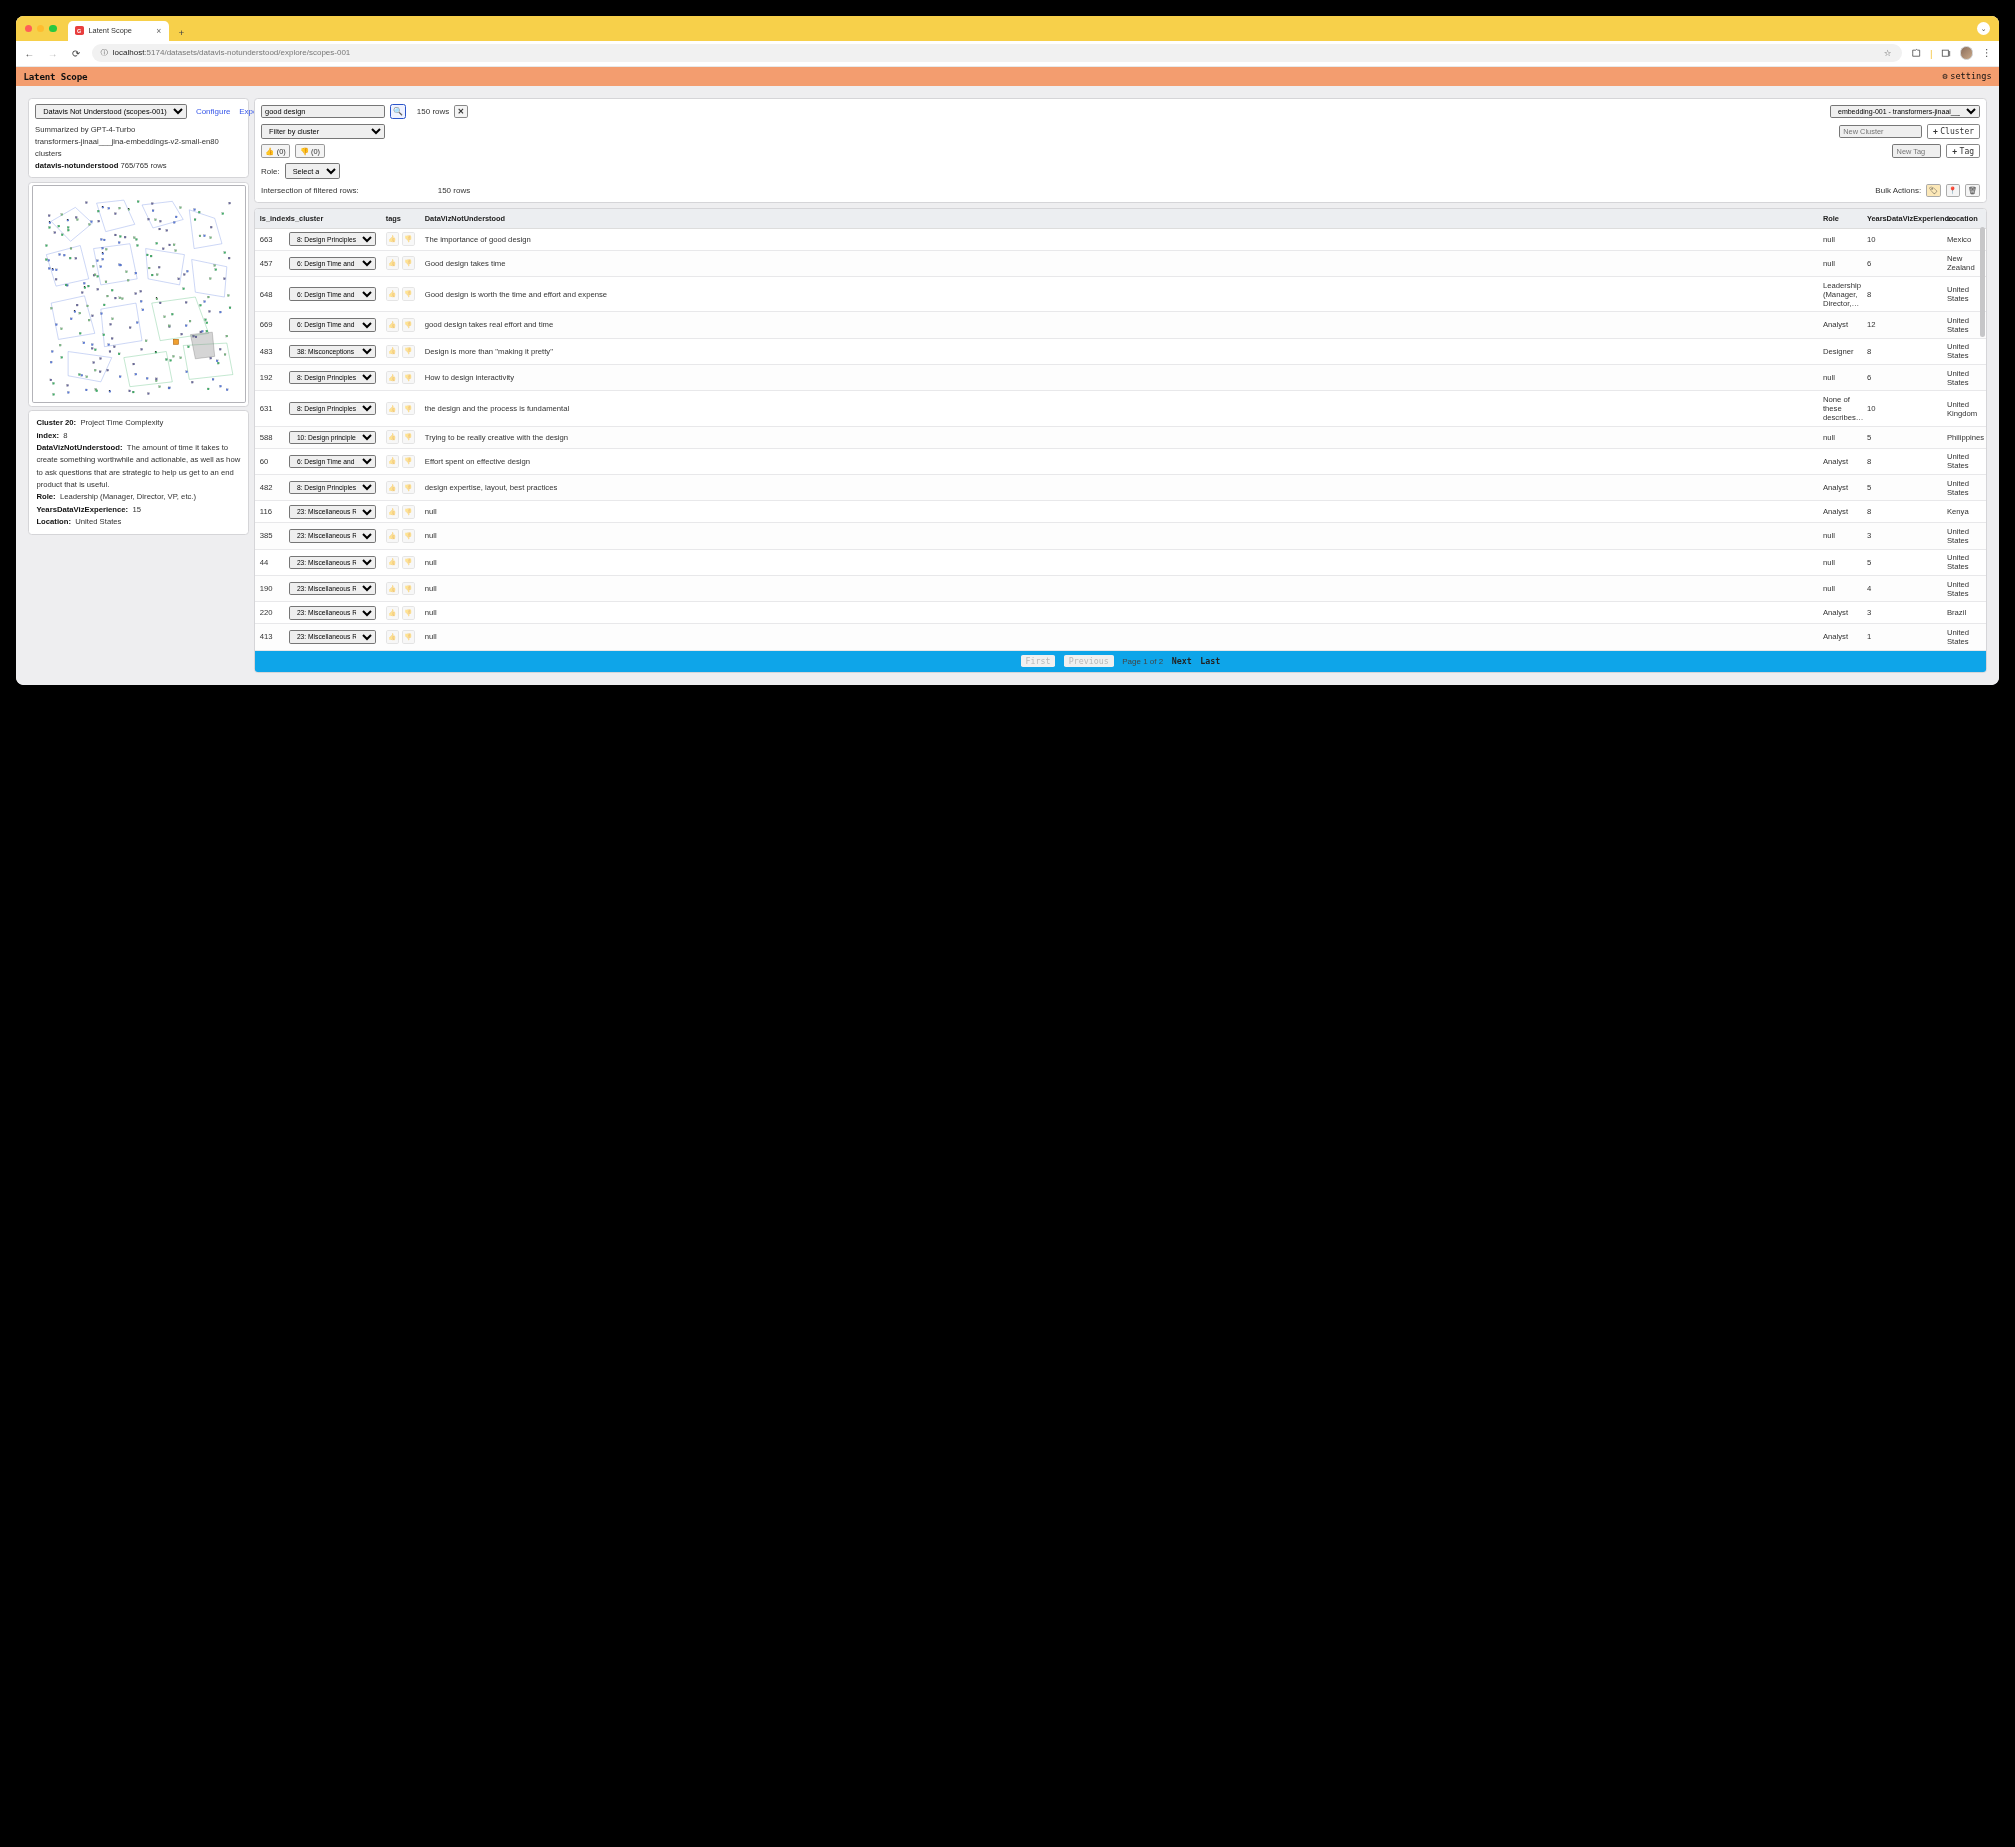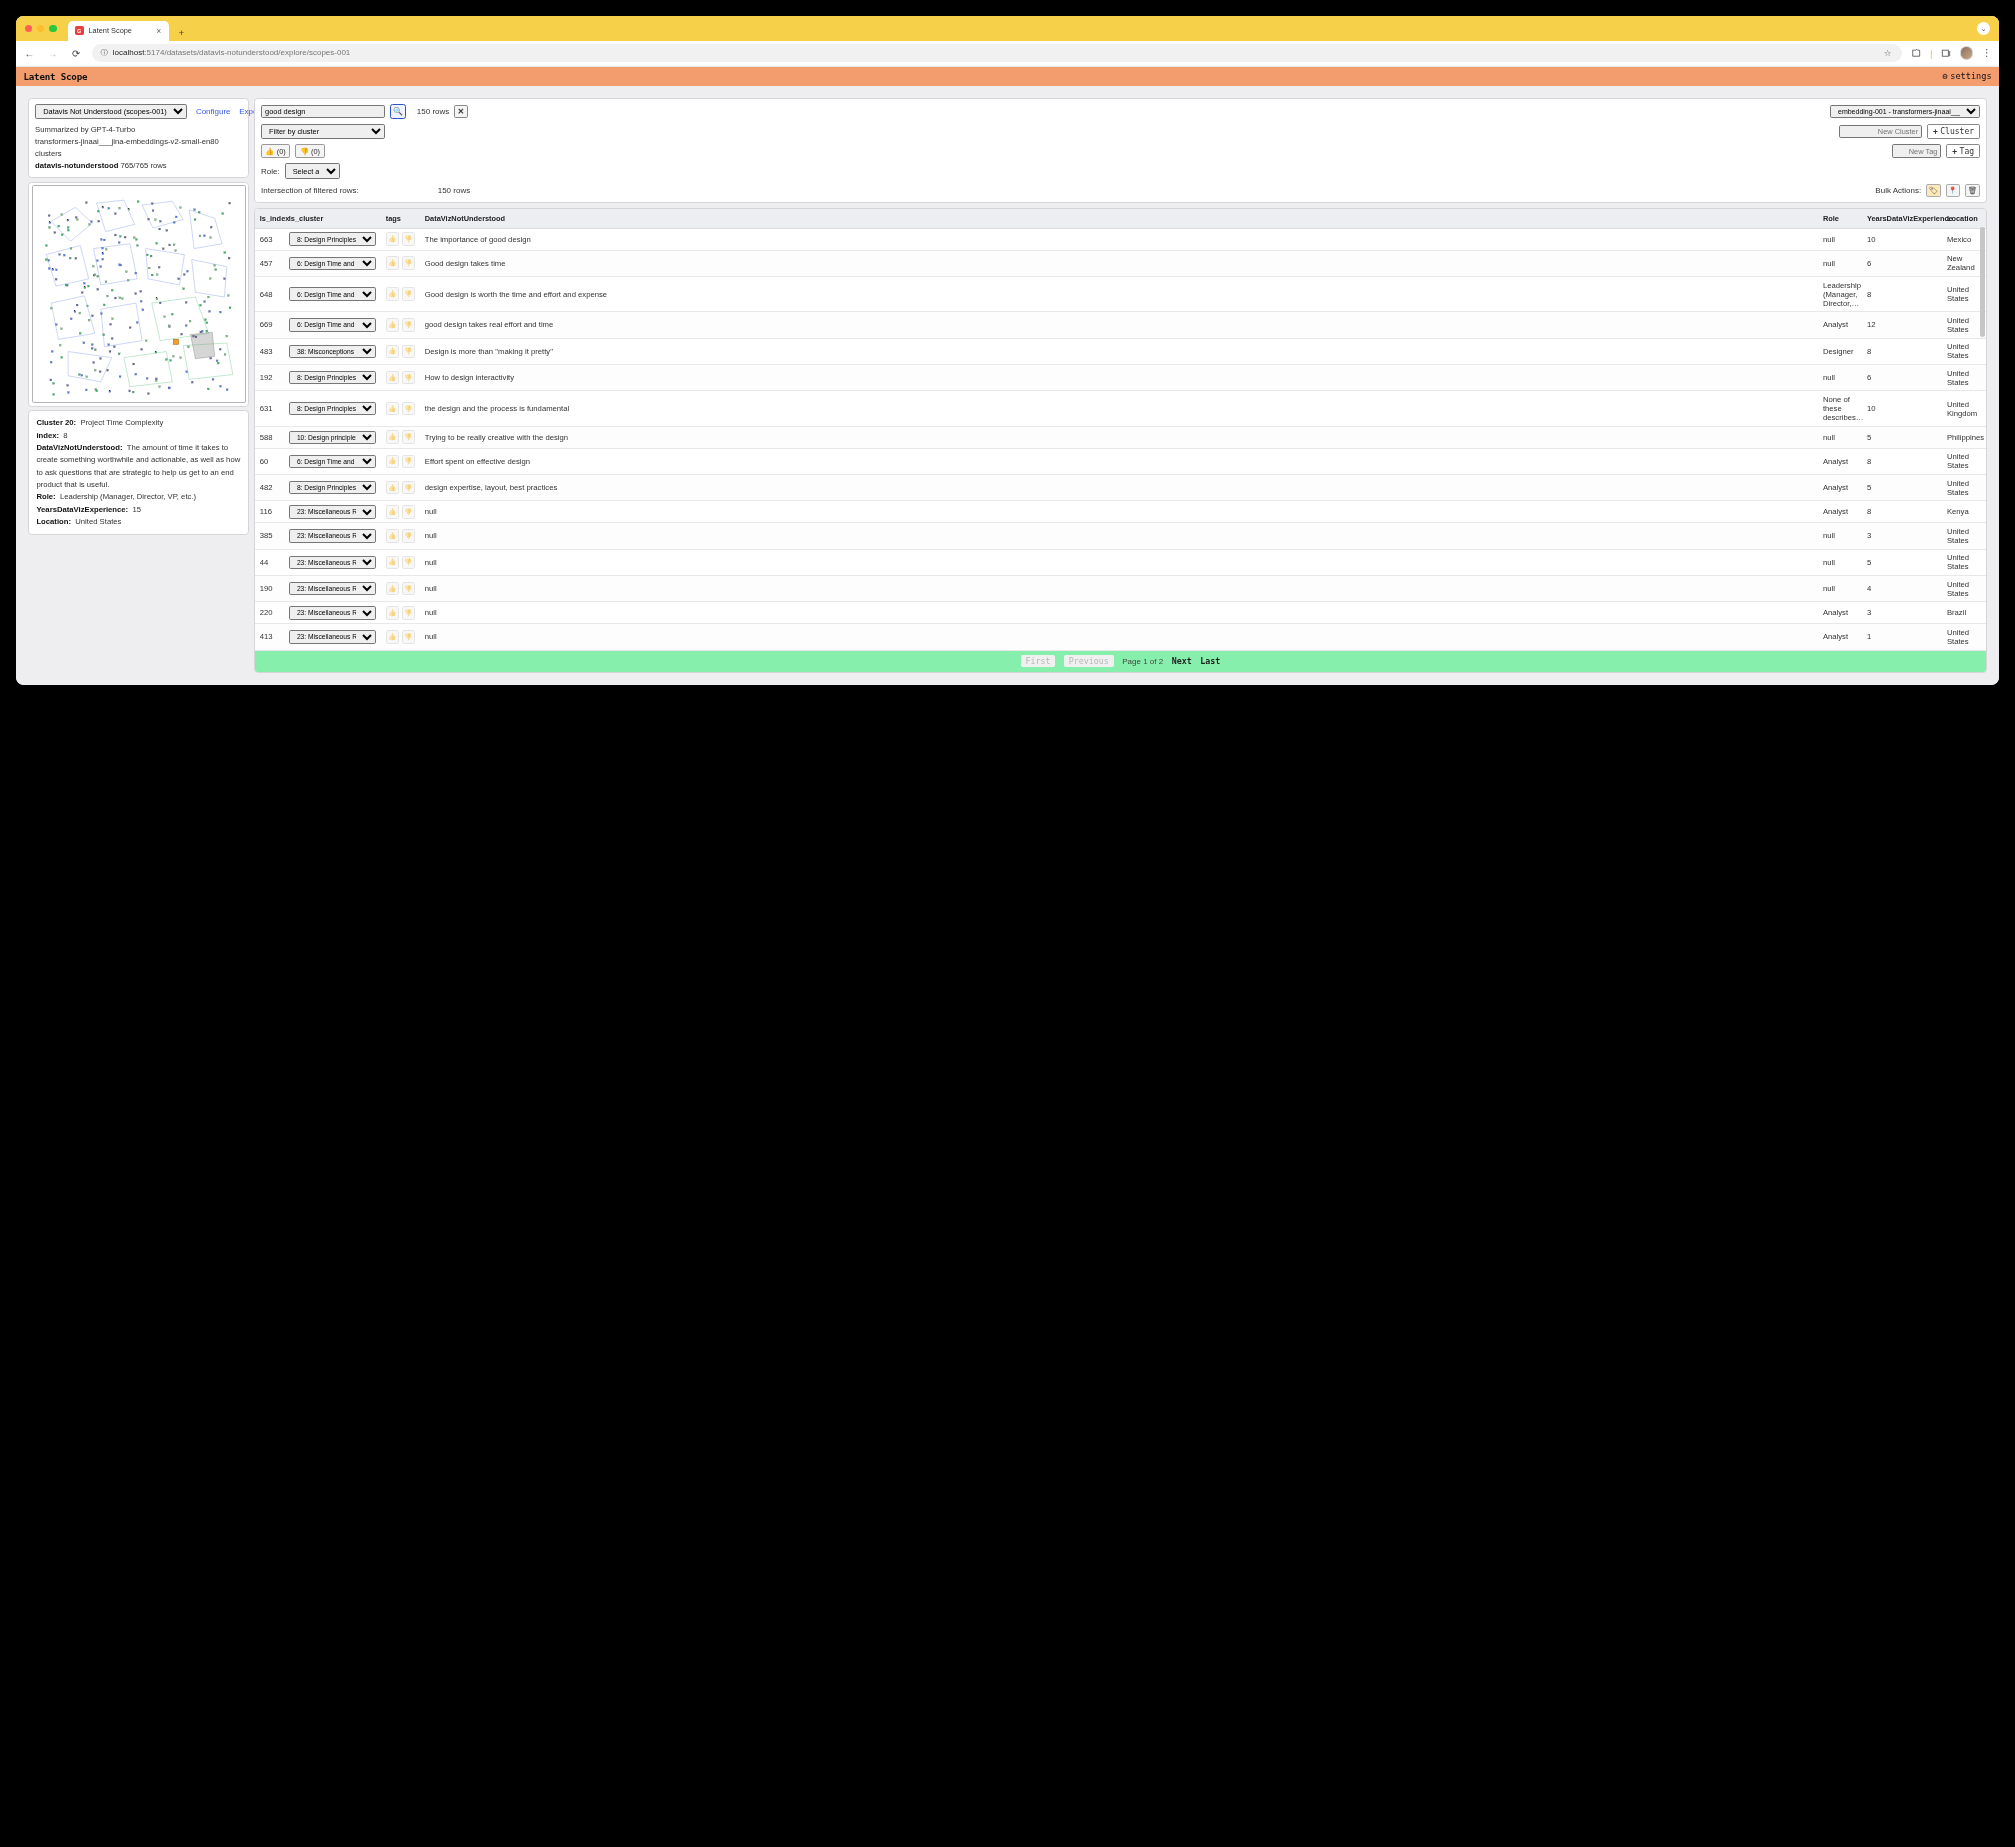--- a/index.html
+++ b/index.html
@@ -123,21 +123,21 @@
   .detail-box .k { font-weight:700; color:#111; }
 
   .filters-panel { padding: 4.9px 6.1px; }
   .frow { display:flex;align-items:center;gap:4.9px; margin-bottom:4.9px;}
   .search-input { flex:0 0 124px; background:#fff; border:0.6px solid #767676;padding:1.8px 3.7px;font-size:7.4px;}
   .icon-btn { border:1.2px solid #2a54c9; background:#eef2ff; border-radius:2.5px; width:16px;height:14.7px;display:flex;align-items:center;justify-content:center;cursor:pointer;font-size:8px;}
   .count-label { font-size:8px; color:#333; margin-left:6.1px;}
   .close-btn { border:0.6px solid #888;background:#f4f4f4;border-radius:1.8px;width:13.5px;height:13.5px;display:flex;align-items:center;justify-content:center;font-weight:bold;cursor:pointer;font-size:8px;}
   .embed-select { margin-left:auto; width: 150px; font-size:7px;}
   .cluster-filter-select { width:124px; }
-  .new-cluster-input { width:83px; background:#fff;font-size:7.4px;text-align:right;}
+  .new-cluster-input { width:83px; background:#fff;font-size:7.4px;}
   .white-btn { border:0.6px solid #888;background:#fff;border-radius:1.8px;padding:1.8px 4.9px;font-size:8px;display:flex;align-items:center;gap:2.5px;cursor:pointer;font-family:Menlo,monospace;}
   .vote-btn { border:0.6px solid #999;background:#f4f4f4;border-radius:1.8px;padding:1.2px 3.7px;font-size:7.4px;display:flex;align-items:center;gap:1.8px;cursor:pointer;}
   .small-txt { font-size:8px; color:#333;}
   .spacer { flex:1; }
   .bulk-icon { width:14.7px;height:13.5px;border:0.6px solid #aaa;border-radius:1.8px;background:#f4f4f4;display:flex;align-items:center;justify-content:center;font-size:7.4px;cursor:pointer;}
 
   .table-wrap { background:#fff;border:0.6px solid #d5d5d8;border-radius:3.7px; overflow:hidden; position:relative;}
   table { width:100%; border-collapse:collapse; font-size:7.7px; table-layout:fixed;}
   th { background:#eceef1; text-align:left; padding:4.9px 4.9px; font-weight:700; color:#222; font-size:7.4px; border-bottom:0.6px solid #ddd;}
   td { padding:3.7px 4.9px; border-bottom:0.6px solid #e8e8ea; vertical-align:middle; color:#333;}
@@ -148,21 +148,21 @@
   .col-text { }
   .col-role{ width:44px;}
   .col-years{ width:80px;}
   .col-loc { width:44px;}
   td select { width:100%; font-size:6.7px; background:#efefef;}
   .tag-cell { display:flex;gap:2.5px;}
   .thumb-btn { width:13.5px;height:13.5px;border:0.6px solid #ccc;border-radius:1.8px;background:#f3f3f3;display:flex;align-items:center;justify-content:center;font-size:6.7px;opacity:0.5;cursor:pointer;}
   .scroll-track { position:absolute;right:1.2px;top:18.4px;width:4.9px;height:190px;background:transparent;}
   .scroll-thumb { width:4.9px;height:110px;background:#c6c6c8;border-radius:2.5px;}
 
-  .pager { display:flex;align-items:center;justify-content:center;gap:8.6px;padding:4.3px;background:#86efac;font-family:Menlo,monospace;}
+  .pager { display:flex;align-items:center;justify-content:center;gap:8.6px;padding:4.3px;background:#0ea5e9;font-family:Menlo,monospace;}
   .pager .pg-btn { font-size:8.3px; color:#222; cursor:pointer; }
   .pager .pg-btn.disabled { color:#b8b8b8; background:#f0f0f0;padding:1.2px 4.9px;border-radius:1.8px;}
   .pager .active { font-weight:700;}
   .pg-info { font-size:8px; font-family:-apple-system,sans-serif;color:#444;}
 </style>
 </head>
 <body>
 
 <div class="window">
 

